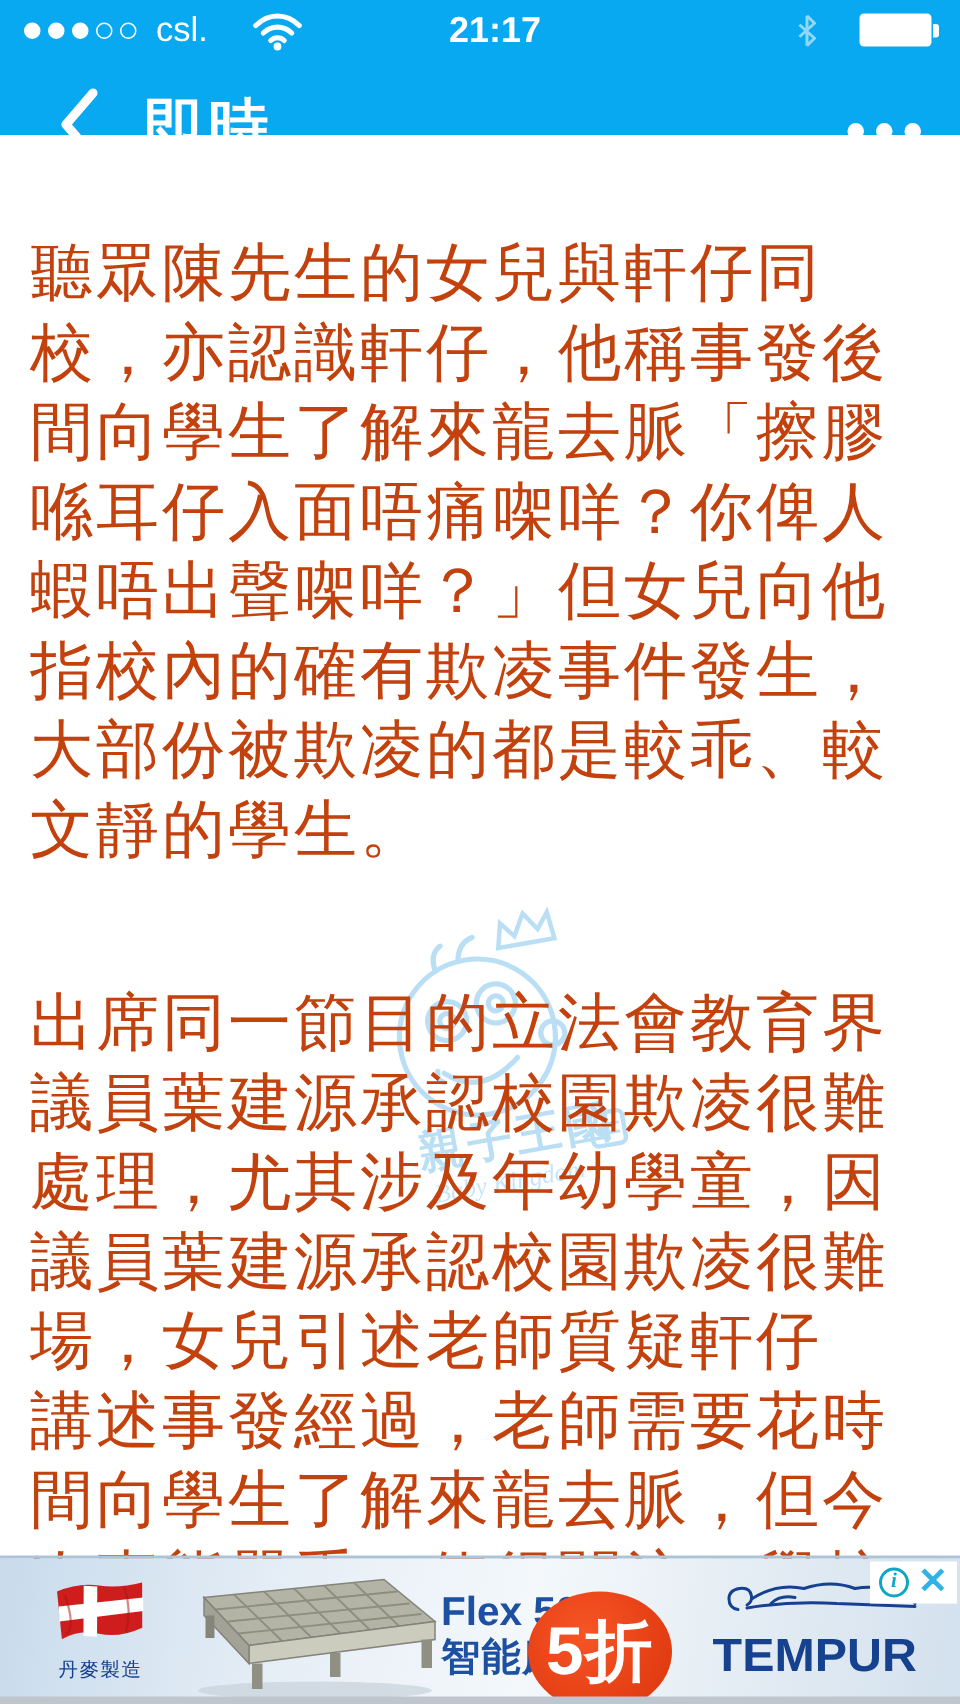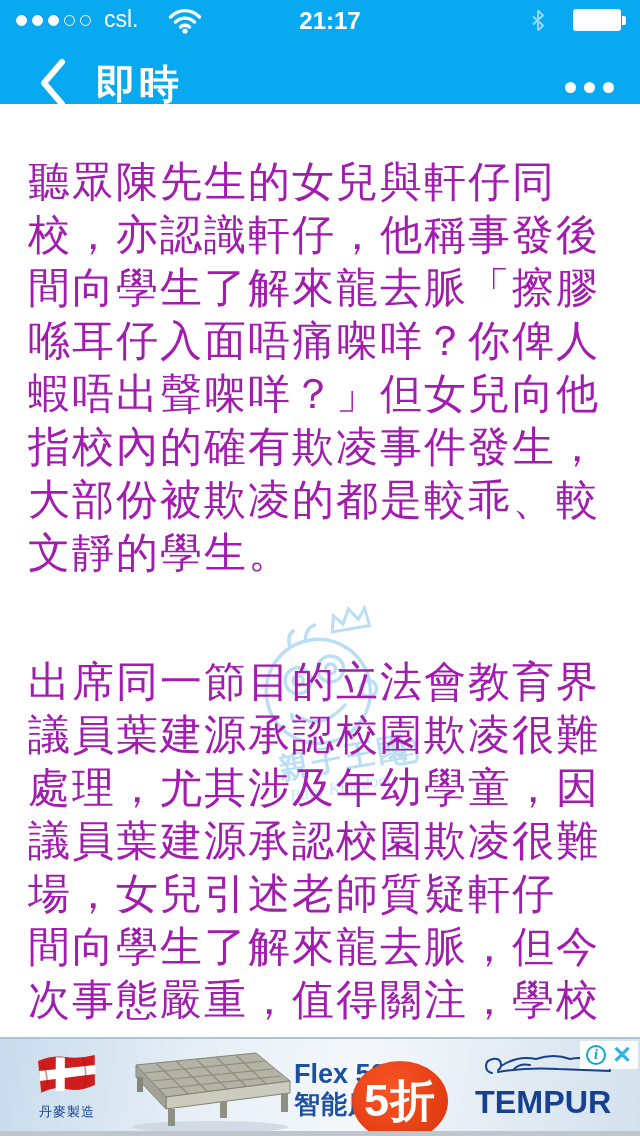--- a/index.html
+++ b/index.html
@@ -1,41 +1,41 @@
 <!DOCTYPE html>
 <html><head>
 <meta charset="utf-8">
 <style>
   * { margin:0; padding:0; box-sizing:border-box; }
   html,body { width:640px; height:1136px; overflow:hidden; }
   body { position:relative; background:#fff; font-family:"Liberation Sans", sans-serif; }
 
   
-  .header { position:absolute; top:0; left:0; width:640px; height:104px; background:#09a9f1; z-index:5; }
+  .header { position:absolute; top:0; left:0; width:640px; height:90px; background:#09a9f1; z-index:5; }
   .status-bar { position:relative; height:40px; color:#fff; }
   .sig-dots { position:absolute; left:16px; top:15px; display:flex; gap:5px; }
   .sig-dot { width:11px; height:11px; border-radius:50%; border:1.5px solid #fff; }
   .sig-dot.filled { background:#fff; }
   .carrier { position:absolute; left:104px; top:6px; font-size:23px; }
   .wifi { position:absolute; left:168px; top:8px; }
   .time { position:absolute; left:0; right:0; top:7px; text-align:center; font-size:24px; font-weight:bold;margin-left:20px; }
   .bt { position:absolute; right:94px; top:9px; opacity:.55; }
   .battery { position:absolute; right:14px; top:9px; display:flex; align-items:center; }
   .bat-body { width:48px; height:22px; background:#fff; border-radius:3px; }
   .bat-tip { width:4px; height:9px; background:#fff; border-radius:0 2px 2px 0; margin-left:1px; }
 
   .nav-bar { position:relative; height:87px; }
   .back-button { position:absolute; left:34px; top:16px; width:40px; height:54px; cursor:pointer; }
   .nav-title { position:absolute; left:96px; top:17px; font-size:40px; font-weight:bold; color:#fff; letter-spacing:3px; }
   .more-button { position:absolute; right:24px; top:36px; display:flex; gap:8px; cursor:pointer; padding:6px 2px; }
   .more-dot { width:11px; height:11px; border-radius:50%; background:#fff; }
 
   
   .content { position:absolute; top:127px; left:0; width:640px; height:1009px; background:#fff; overflow:hidden; }
-  .article { position:absolute; top:28px; left:20px; color:#a21caf; z-index:2;margin-left:8px; }
+  .article { position:absolute; top:28px; left:20px; color:#c2410c; z-index:2; }
   .line { font-size:42px; line-height:53px; letter-spacing:2px; white-space:nowrap; }
   .para-gap { height:76px; }
 
   
   .watermark { position:absolute; left:218px; top:345px; z-index:1; }
 
   
   .ad { position:absolute; left:0; bottom:0; width:640px; height:99px; z-index:6; cursor:pointer;
         background:linear-gradient(100deg,#c8dbec 0%,#e6eef6 30%,#f4f8fb 55%,#e2ebf3 80%,#d3e1ee 100%);
         border-top:2px solid #aec3d6; }
@@ -151,20 +151,21 @@
     <div class="line">蝦唔出聲㗎咩？」但女兒向他</div>
     <div class="line">指校內的確有欺凌事件發生，</div>
     <div class="line">大部份被欺凌的都是較乖、較</div>
     <div class="line">文靜的學生。</div>
     <div class="para-gap"></div>
     <div class="line">出席同一節目的立法會教育界</div>
     <div class="line">議員葉建源承認校園欺凌很難</div>
     <div class="line">處理，尤其涉及年幼學童，因</div>
     <div class="line">議員葉建源承認校園欺凌很難</div>
     <div class="line">場，女兒引述老師質疑軒仔</div>
+    <div class="line">講述事發經過，老師需要花時</div>
     <div class="line">間向學生了解來龍去脈，但今</div>
     <div class="line">次事態嚴重，值得關注，學校</div>
   </div>
 </div>
 
 <div class="ad">
 
   <div class="flag-block">
     <span>
       <svg width="62" height="42" viewBox="0 0 62 42">

